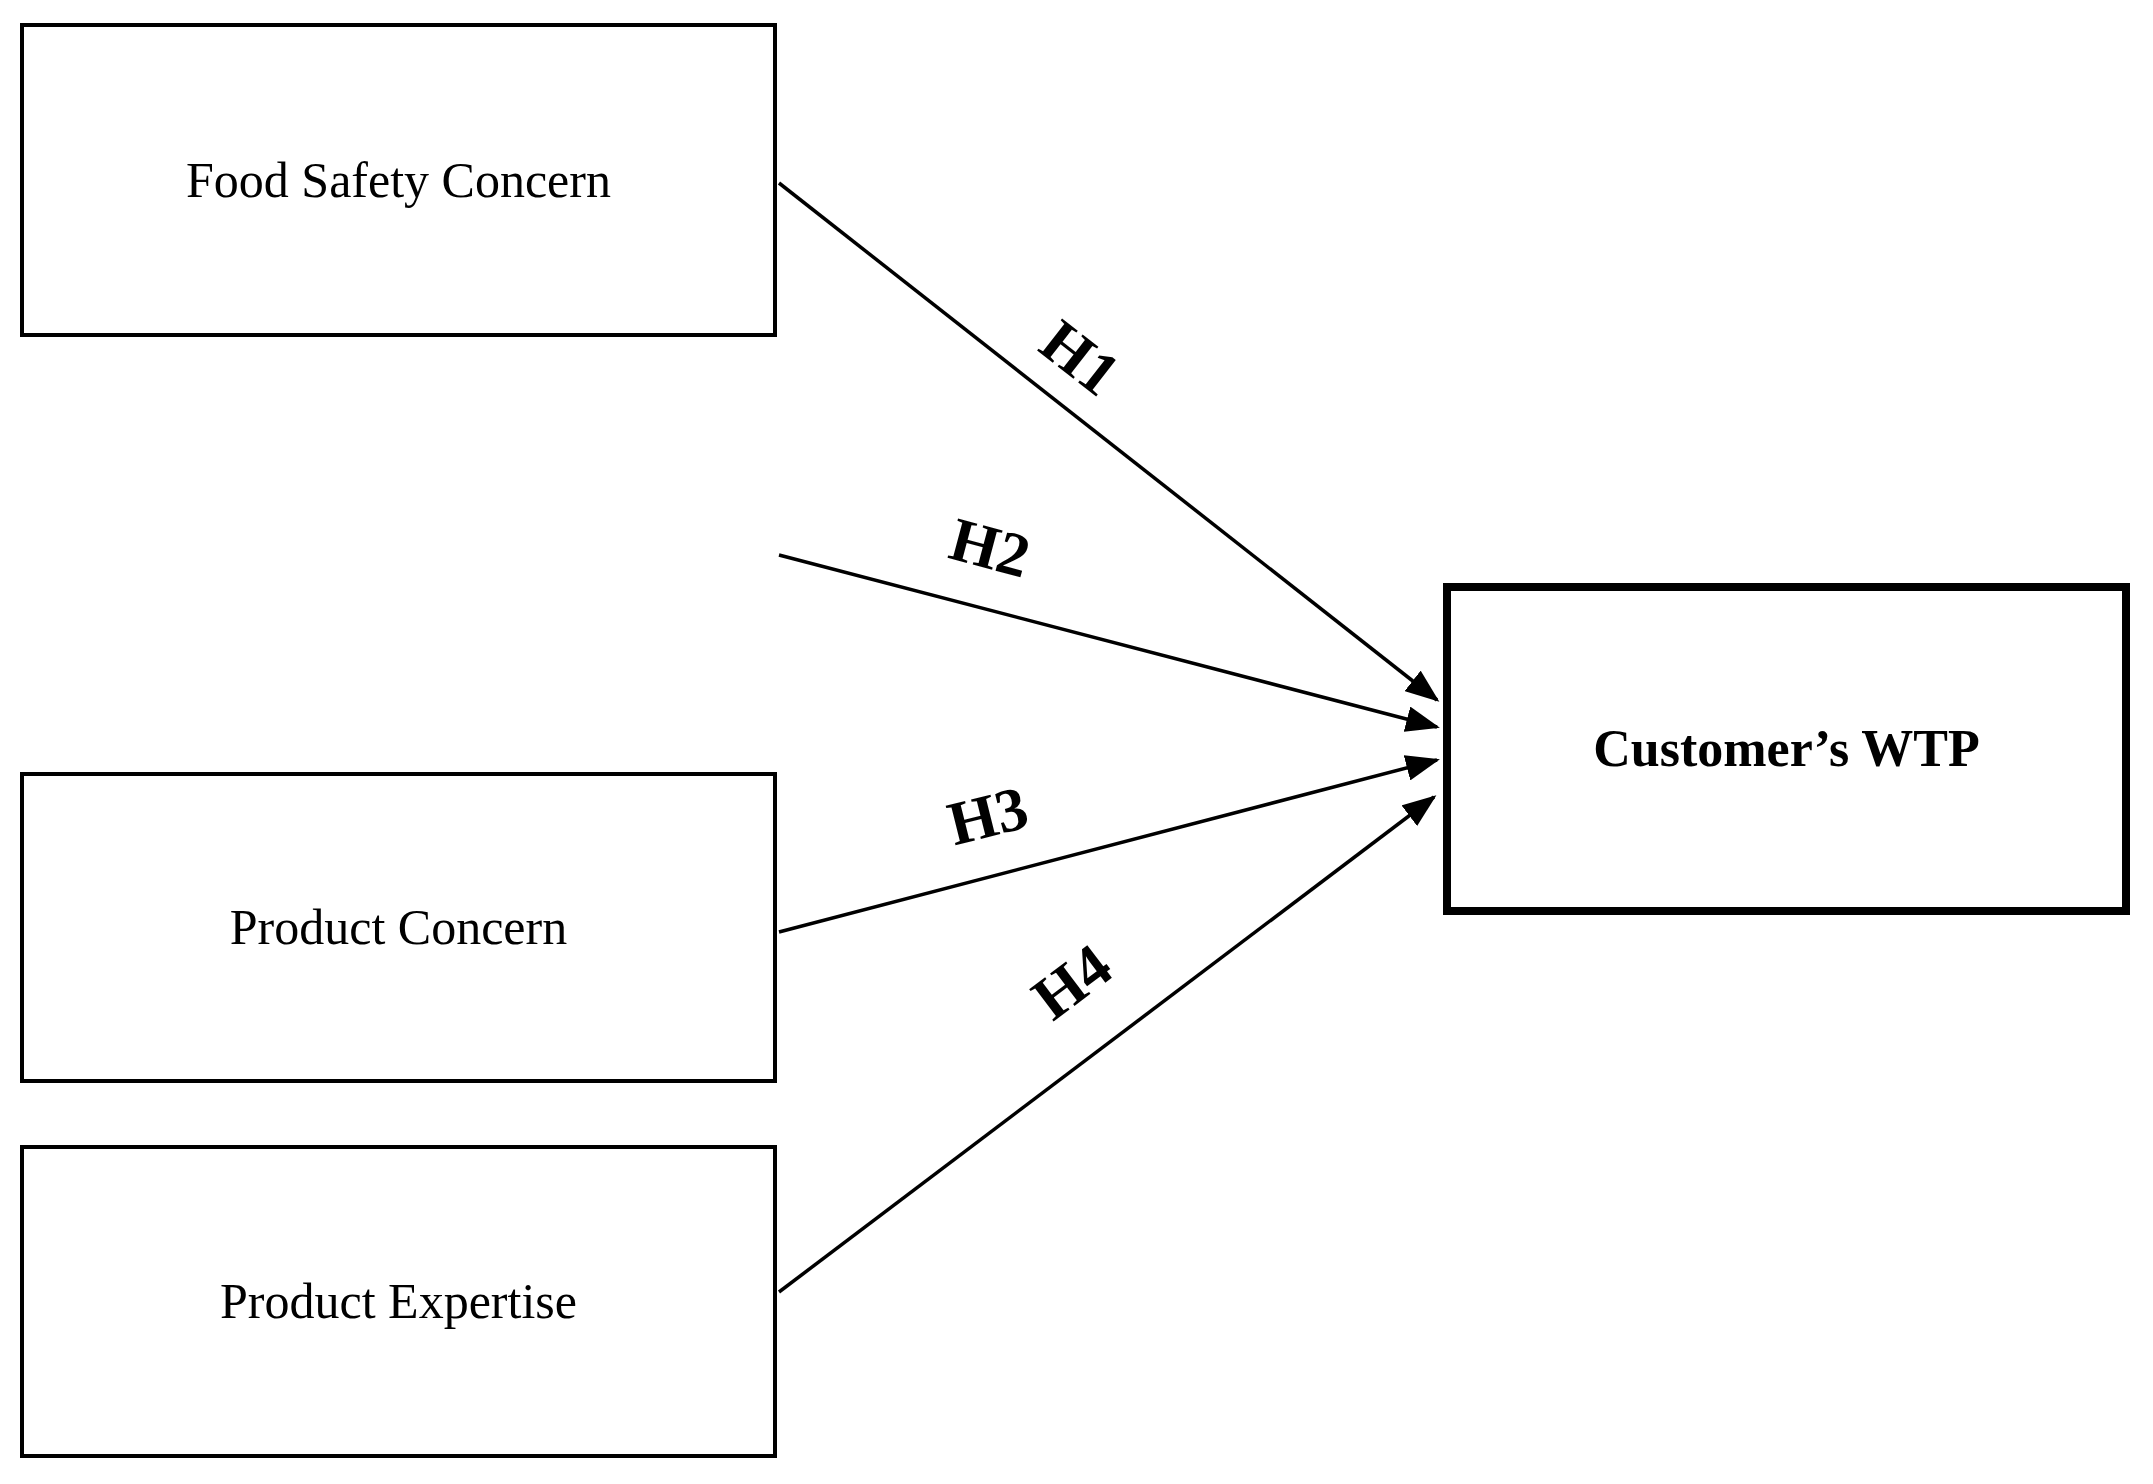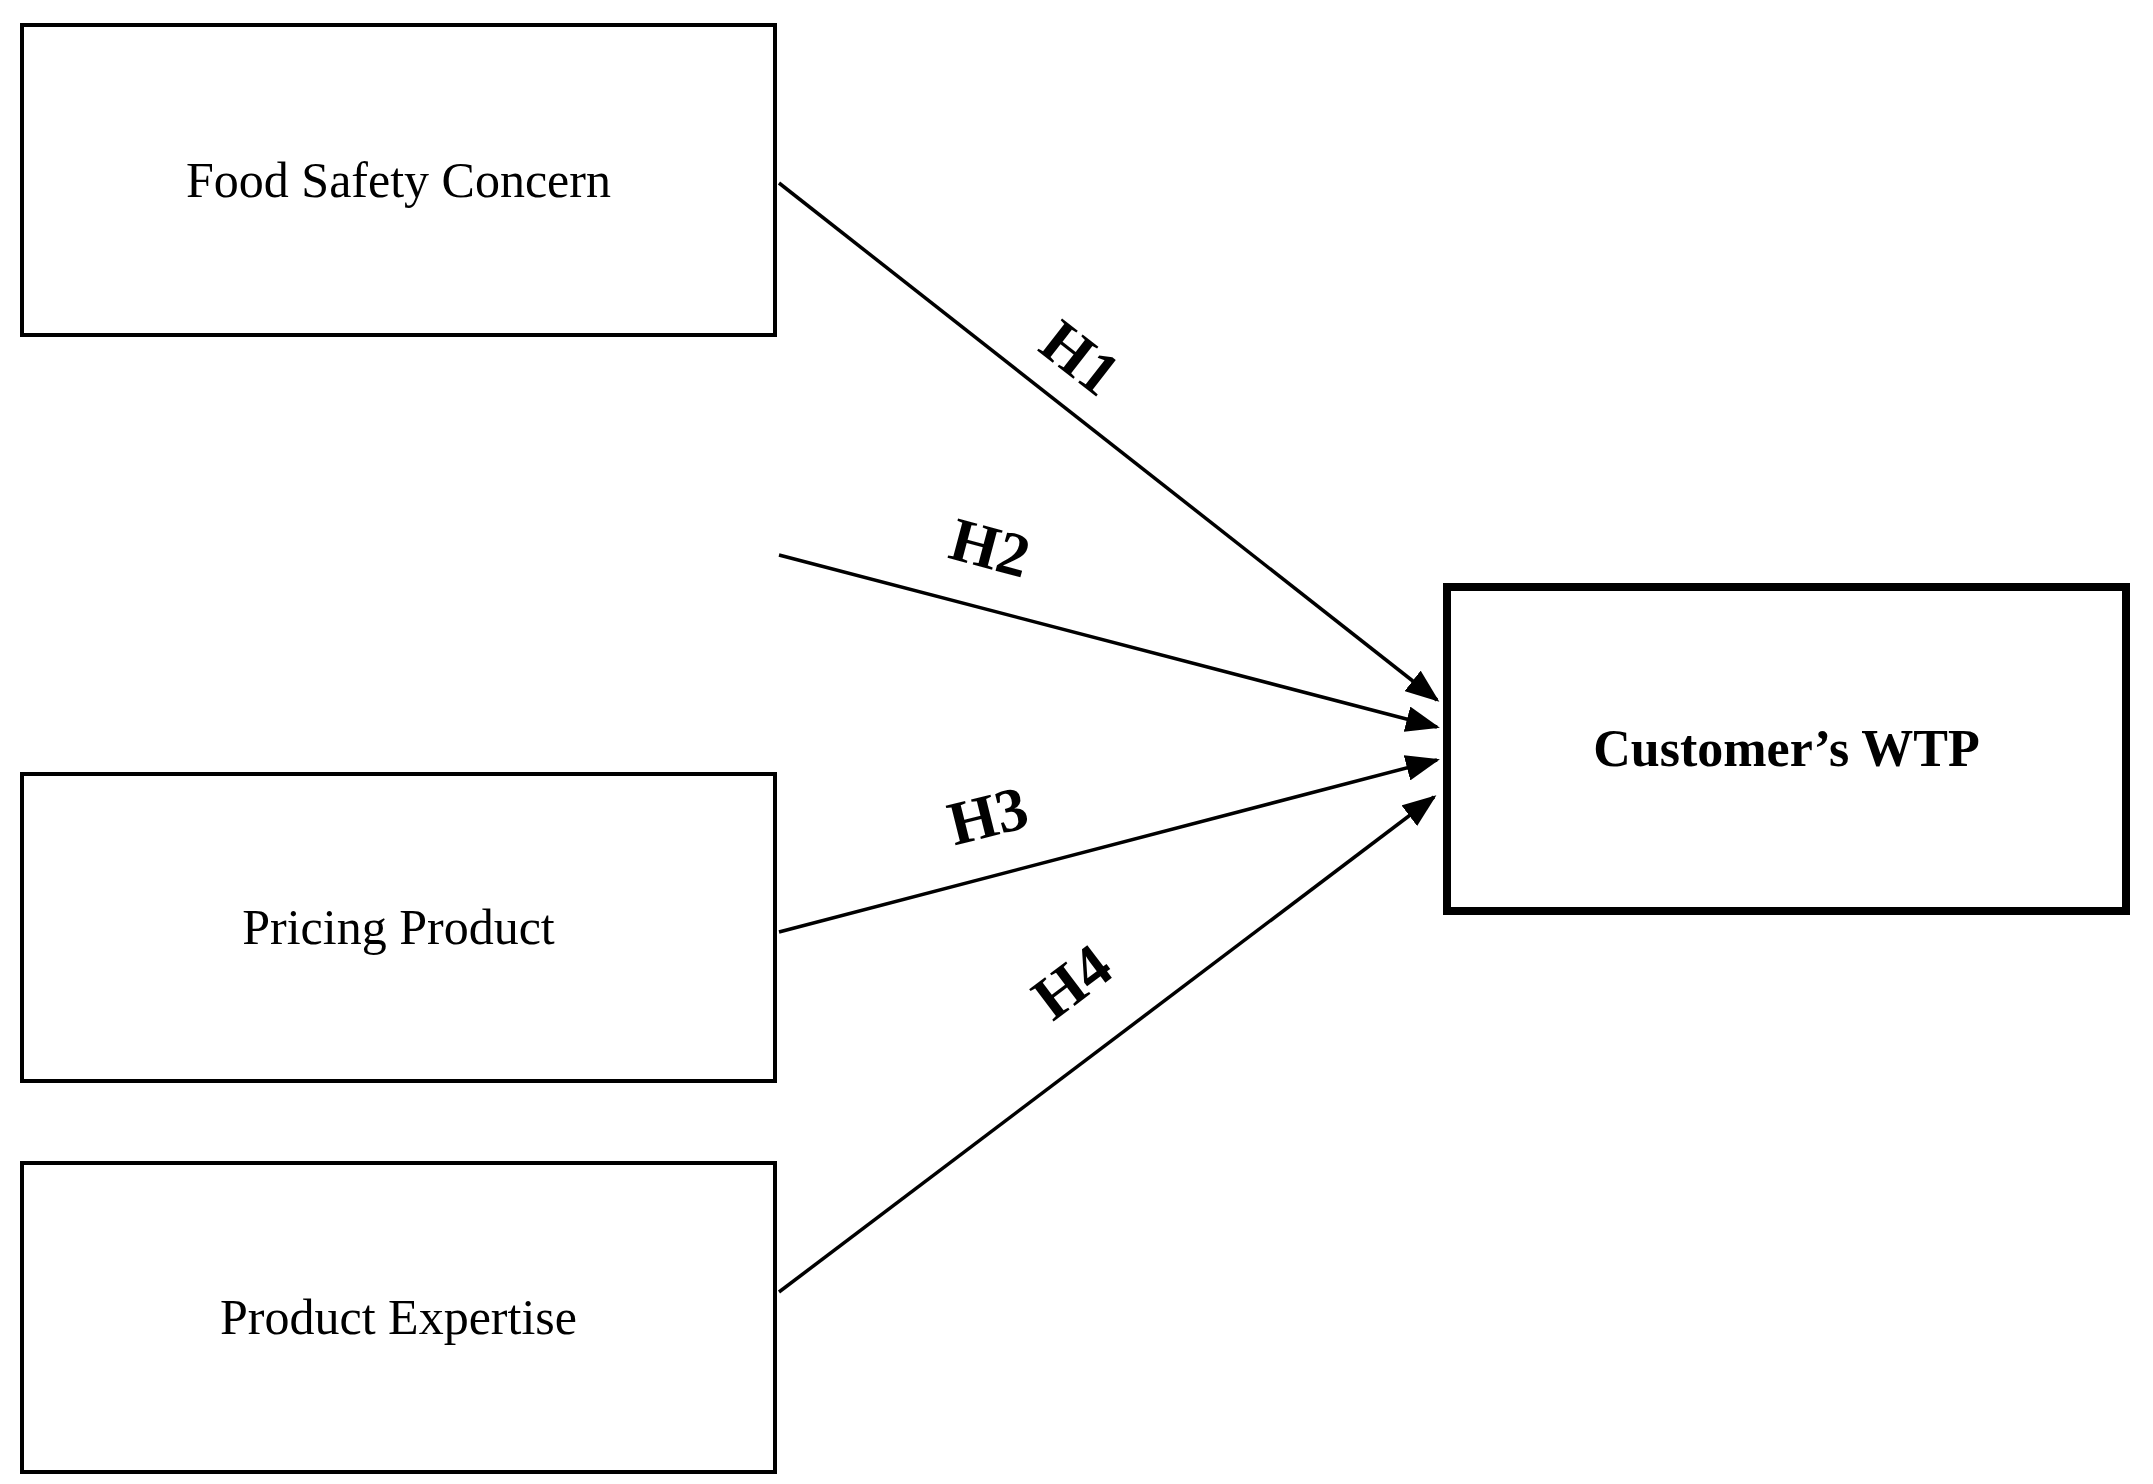--- a/index.html
+++ b/index.html
@@ -34,21 +34,21 @@
     box-sizing: border-box;
   }
   .node .node-label {
     font-size: 50px;
     line-height: 1.45;
     padding: 0 46px;
   }
   .predictor-1 { left: 20px;  top: 23px;   width: 757px; height: 314px; }
   .predictor-2 { left: 20px;  top: 391px;  width: 757px; height: 314px; }
   .predictor-3 { left: 20px;  top: 772px;  width: 757px; height: 311px; }
-  .predictor-4 { left: 20px;  top: 1145px; width: 757px; height: 313px; margin-top: 16px; }
+  .predictor-4 { left: 20px;  top: 1145px; width: 757px; height: 313px; }
   .outcome {
     left: 1443px; top: 583px; width: 687px; height: 332px;
     border-width: 8px;
   }
   .outcome .node-label {
     font-weight: bold;
     font-size: 52px;
   }
   .hyp-label {
     position: absolute;
@@ -77,21 +77,21 @@
     <line x1="779" y1="932" x2="1437" y2="760" stroke="#000000" stroke-width="3.5" marker-end="url(#arrowhead)"></line>
     <line x1="779" y1="1292" x2="1434" y2="797" stroke="#000000" stroke-width="3.5" marker-end="url(#arrowhead)"></line>
   </svg>
 
   <div class="node predictor-1">
     <span class="node-label">Food Safety Concern</span>
   </div>
 
 
   <div class="node predictor-3">
-    <span class="node-label">Pricing Product</span>
+    <span class="node-label">Product Concern</span>
   </div>
 
   <div class="node predictor-4">
     <span class="node-label">Product Expertise</span>
   </div>
 
   <div class="node outcome">
     <span class="node-label">Customer’s WTP</span>
   </div>
 

